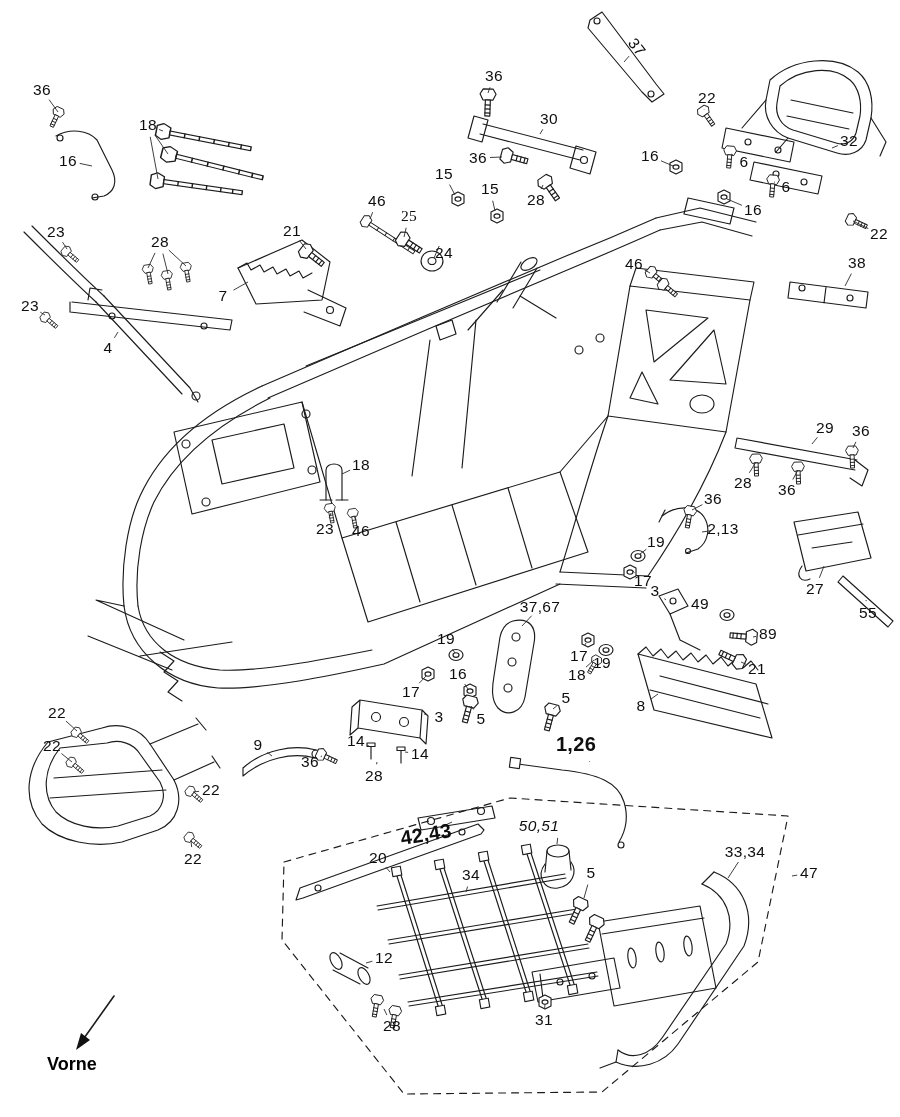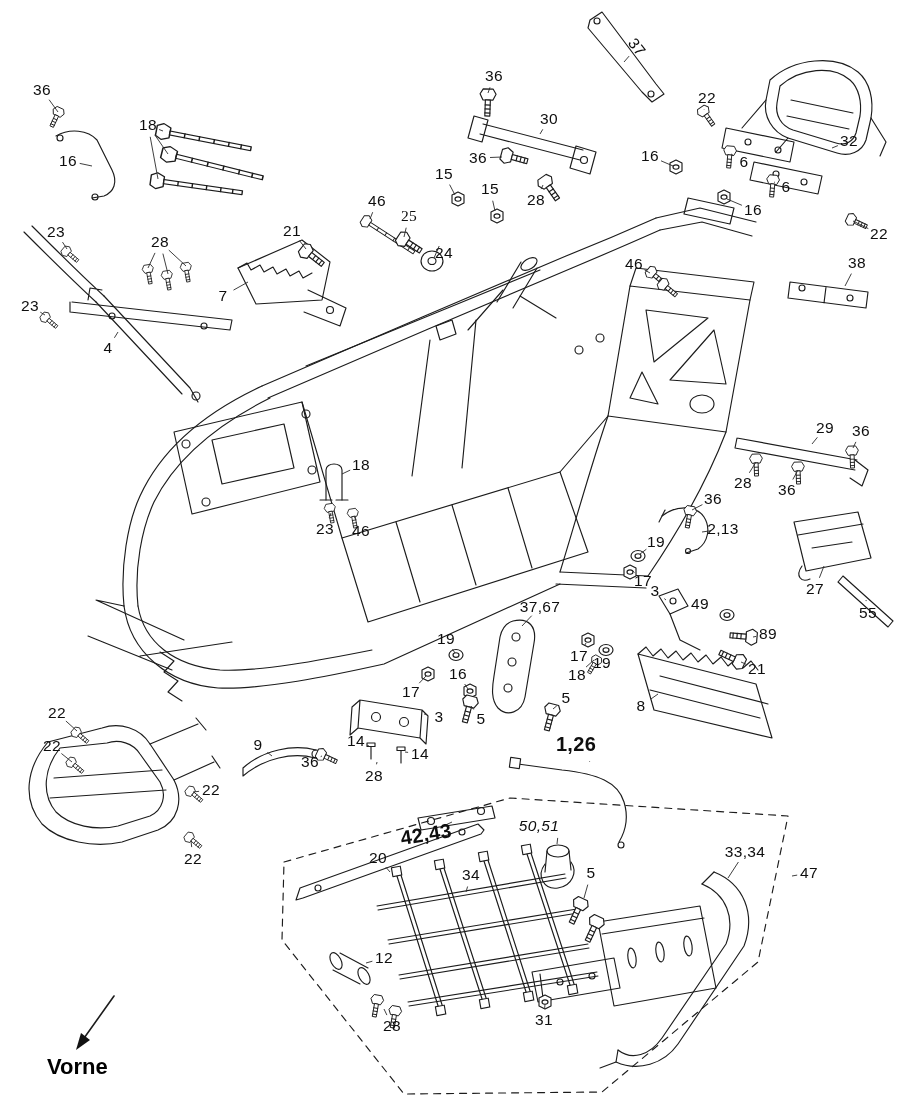--- a/index.html
+++ b/index.html
@@ -3,21 +3,21 @@
 <meta charset="utf-8">
 <style>
   html,body{margin:0;padding:0;background:#ffffff;}
   .page{position:relative;width:900px;height:1117px;background:#ffffff;overflow:hidden;
         font-family:"Liberation Sans",sans-serif;}
   .artwork,.leaders,.callout-layer{position:absolute;left:0;top:0;width:900px;height:1117px;}
   .leaders{pointer-events:none;}
   .callout{position:absolute;transform:translate(-50%,-50%);font-size:15.5px;color:#0e0e0e;
            white-space:nowrap;letter-spacing:.3px;line-height:1;}
   .callout.lg{font-size:20px;font-weight:600;}
-  .direction-label{position:absolute;left:47px;top:1054px;font-size:22px;font-weight:bold;color:#000;}
+  .direction-label{position:absolute;left:47px;top:1054px;font-size:18px;font-weight:bold;color:#000;}
   svg .ln{stroke:#1c1c1c;stroke-width:1.15;fill:none;stroke-linecap:round;stroke-linejoin:round;}
   svg .fillw{fill:#ffffff;}
   svg .dash{stroke-dasharray:7 6;}
 </style>
 </head>
 <body>
 
 <div class="page">
 
   <svg class="artwork" viewBox="0 0 900 1117">

